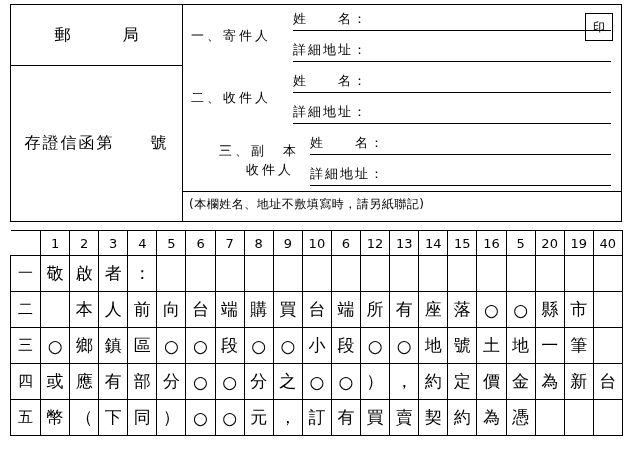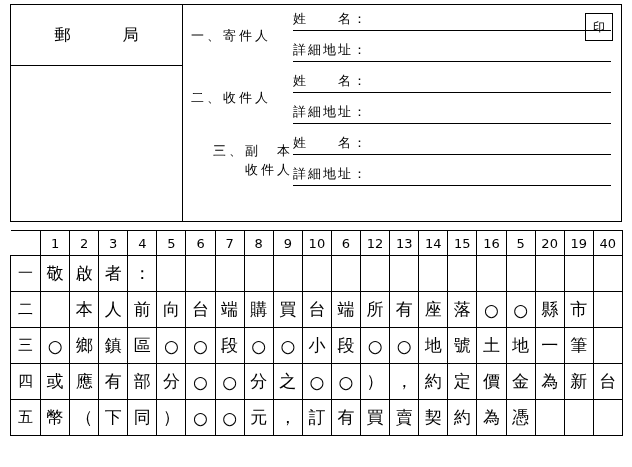--- a/index.html
+++ b/index.html
@@ -43,22 +43,23 @@
   }
   .party .pname{
     width:110px;
     font-size:13px;
     display:flex;align-items:center;
     padding-left:8px;
     letter-spacing:3px;
     box-sizing:border-box;
   }
   .party .pname.two-line{
-    flex-direction:column;justify-content:center;align-items:flex-end;
+    flex-direction:column;justify-content:center;align-items:center;
     line-height:1.5;
+    margin-left:17px;
   }
   .party .pname .l2{padding-left:22px;}
   .party .fields{
     flex:1;display:flex;flex-direction:column;justify-content:center;
     gap:10px;
   }
   .party .fields .f{
     font-size:13px;letter-spacing:2px;
     border-bottom:1px solid #000;
     padding-bottom:2px;margin-right:10px;
@@ -104,20 +105,23 @@
 
 <div class="page">
 
   <div class="header">
 
     <div class="hdr-left">
       <div class="cell top">
         <span class="post-office">郵　局</span>
       </div>
       <div class="spacer"></div>
+      <div class="cell bot">
+        <span class="letter-no">存證信函第　　號</span>
+      </div>
       <div class="spacer"></div>
     </div>
 
     <div class="hdr-right">
 
       <div class="seal">
         <span>印</span>
       </div>
 
       <div class="party">
@@ -146,20 +150,21 @@
         <div class="pname two-line">
           <span><span>三、</span><span>副　本</span></span>
           <span class="l2">收件人</span>
         </div>
         <div class="fields">
           <div class="f"><span>姓　　名：</span></div>
           <div class="f"><span>詳細地址：</span></div>
         </div>
       </div>
 
+      <div class="note">(本欄姓名、地址不敷填寫時，請另紙聯記)</div>
     </div>
   </div>
 
   <table class="grid">
     <colgroup>
       <col style="width:30px">
       <col span="20" style="width:29.1px">
     </colgroup>
     <tbody>
       <tr class="colnum">

